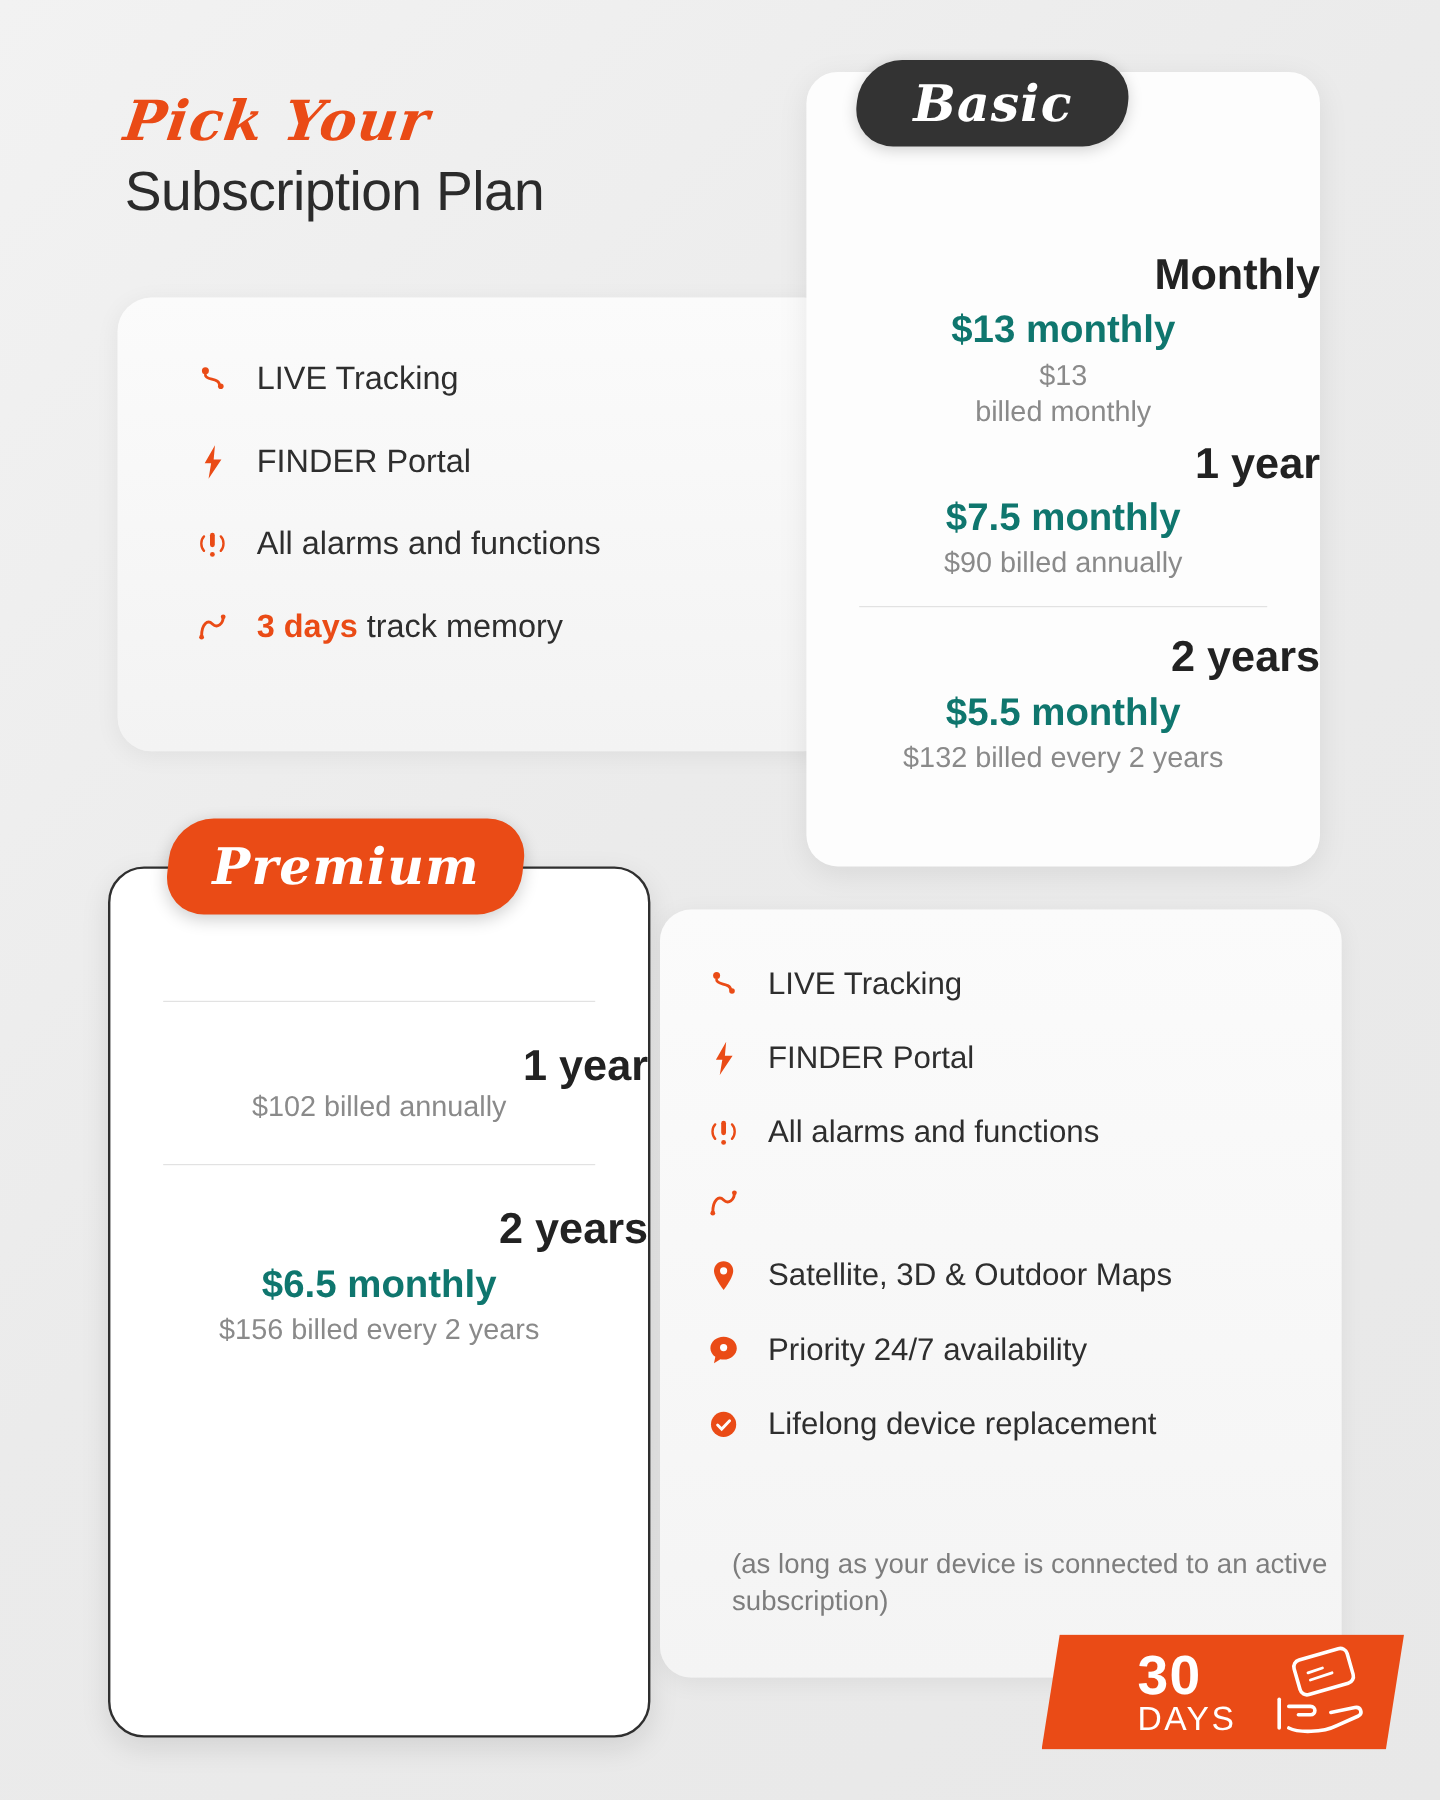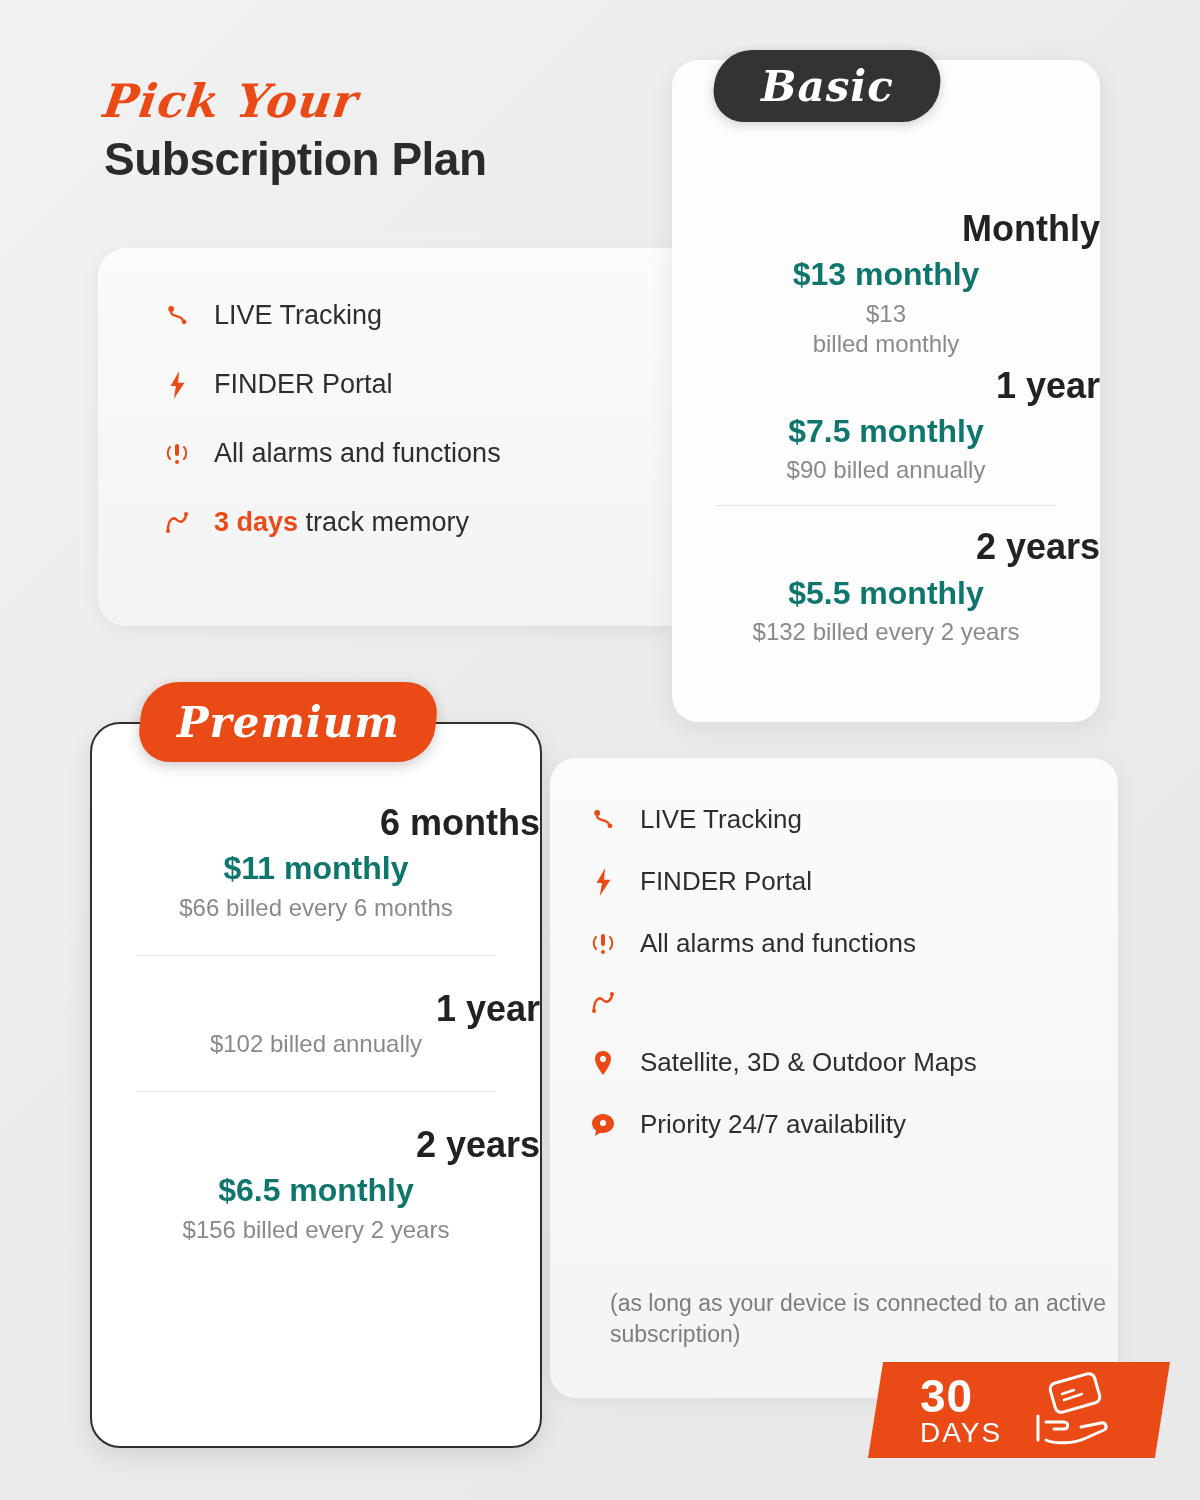--- a/index.html
+++ b/index.html
@@ -34,21 +34,21 @@
     font-weight: bold;
     font-size: 46px;
     color: #ea4b16;
     letter-spacing: 1px;
     transform: skewX(-8deg);
     line-height: 1;
     margin: 0 0 10px 0;
   }
   .heading .main-title {
     font-size: 46px;
-    font-weight: bold;
+    font-weight: normal;
     color: #2b2b2b;
     letter-spacing: -0.5px;
     line-height: 1.1;
     margin: 0;
   }
 
   
   .card {
     position: absolute;
     background: #fdfdfd;
@@ -240,21 +240,21 @@
     top: 1362px;
     width: 302px;
     height: 96px;
     background: #ea4b16;
     clip-path: polygon(5% 0, 100% 0, 95% 100%, 0 100%);
     display: flex;
     align-items: center;
     color: #fff;
   }
   .badge30 .nums {
-    margin-left: 52px;
+    margin-left: 80px;
     line-height: 1;
   }
   .badge30 .n30 {
     font-size: 46px;
     font-weight: bold;
     letter-spacing: 1px;
   }
   .badge30 .ndays {
     font-size: 28px;
     font-weight: normal;
@@ -350,25 +350,20 @@
     </div>
   </div>
 
   <div class="ribbon ribbon-basic">
     <span class="ribbon-text">Basic</span>
   </div>
 
   <div class="card card-premium">
     <div class="inner">
 
-      <div class="tier-block">
-        <p class="tier-name">6 months</p>
-        <p class="tier-price">$11 monthly</p>
-        <p class="tier-note">$66 billed every 6 months</p>
-      </div>
 
       <div class="divider" style="margin:32px 44px;"></div>
 
       <div class="tier-block">
         <p class="tier-name">1 year</p>
         <p class="tier-note">$102 billed annually</p>
       </div>
 
       <div class="divider" style="margin:32px 44px;"></div>
 
@@ -443,20 +438,29 @@
       <li class="feature-item">
         <span class="ficon">
           <svg width="28" height="28" viewBox="0 0 28 28" fill="#ea4b16">
             <path d="M14 3 C7.9 3 3 7.3 3 12.5 C3 15.4 4.6 18 7.1 19.7 L6 25 L11.3 21.7 C12.2 21.9 13.1 22 14 22 C20.1 22 25 17.7 25 12.5 C25 7.3 20.1 3 14 3 Z"></path>
             <circle cx="14" cy="12" r="3" fill="#fdfdfd"></circle>
           </svg>
         </span>
         <span class="ftext">Priority 24/7 availability</span>
       </li>
 
+      <li class="feature-item" style="margin-bottom:10px;">
+        <span class="ficon">
+          <svg width="28" height="28" viewBox="0 0 28 28" fill="none" stroke="#ea4b16" stroke-width="2.2">
+            <circle cx="14" cy="14" r="10.5" fill="#ea4b16" stroke="none"></circle>
+            <path d="M9 14.5 l3.4 3.4 L19 11" stroke="#fdfdfd" stroke-width="2.4" stroke-linecap="round" fill="none"></path>
+          </svg>
+        </span>
+        <span class="ftext">Lifelong device replacement</span>
+      </li>
 
     </ul>
     <div class="fineprint">(as long as your device is connected to an active subscription)</div>
   </div>
 
   <div class="badge30">
     <div class="nums">
       <div class="n30">30</div>
       <div class="ndays">DAYS</div>
     </div>

